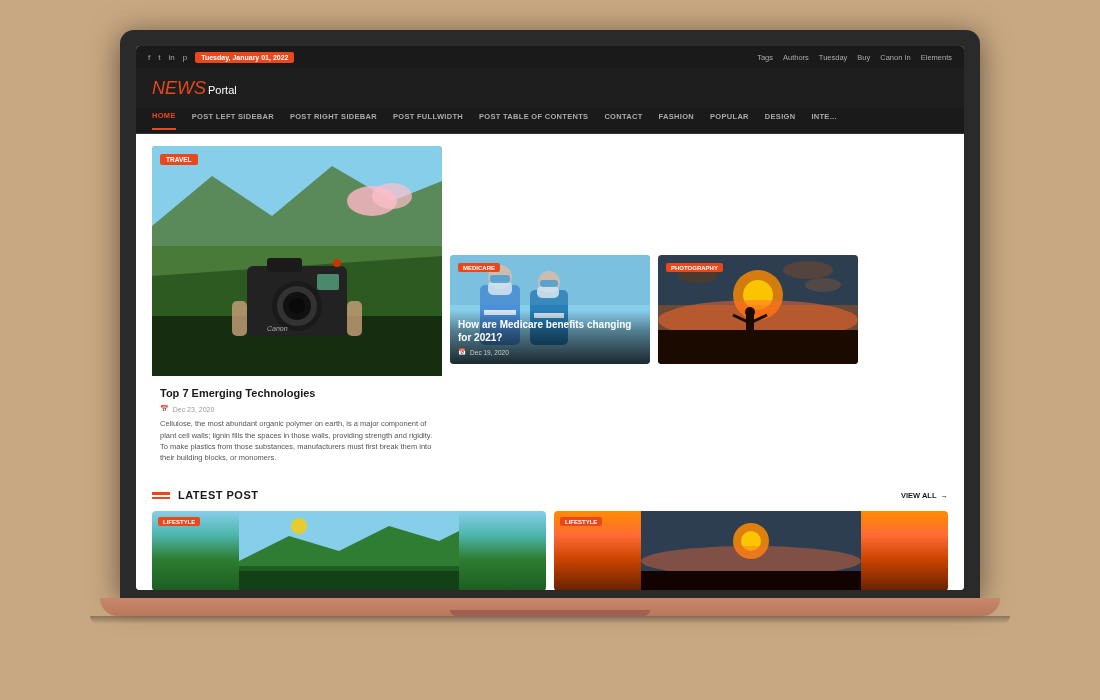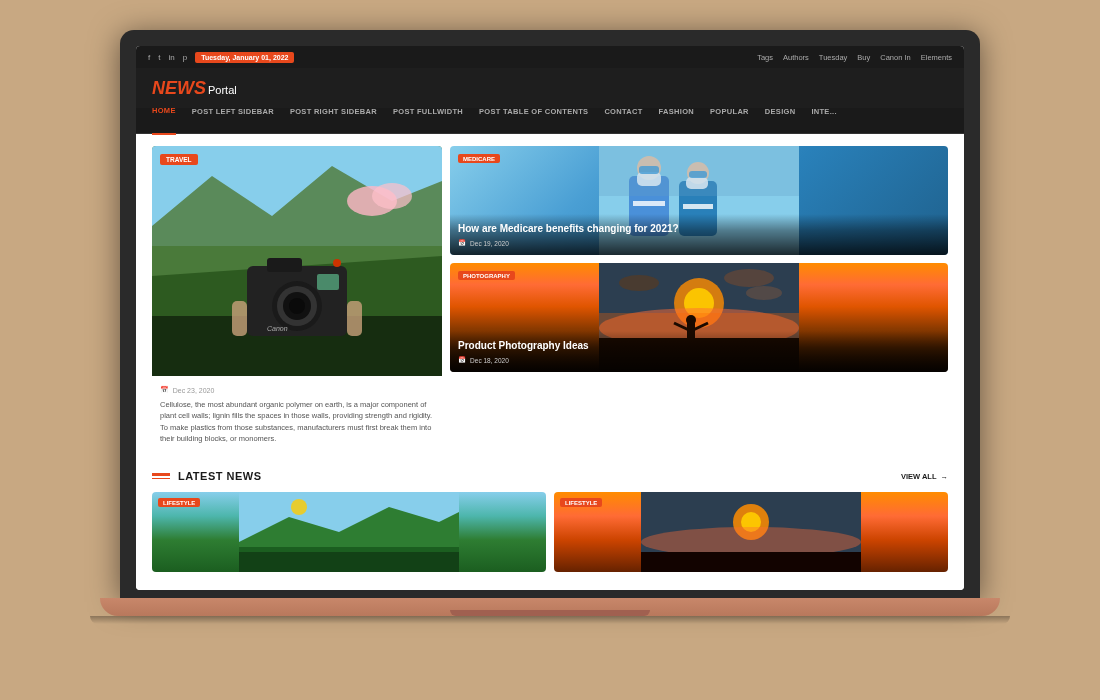--- a/index.html
+++ b/index.html
@@ -119,21 +119,21 @@
       padding: 0 16px;
     }
     .logo {
       display: flex;
       align-items: baseline;
       gap: 2px;
     }
     .logo-news {
       color: #e8481c;
       font-size: 18px;
-      font-weight: 700;
+      font-weight: 400;
       font-style: italic;
     }
     .logo-portal {
       color: #fff;
       font-size: 11px;
       font-weight: 400;
     }
     .header-right {
       display: flex;
       align-items: center;
@@ -178,21 +178,21 @@
       gap: 16px;
       border-bottom: 1px solid #333;
     }
     .nav-item {
       color: #aaa;
       font-size: 7.5px;
       font-weight: 600;
       cursor: pointer;
       text-transform: uppercase;
       letter-spacing: 0.3px;
-      padding-bottom: 18px;
+      padding-bottom: 8px;
     }
     .nav-item.active {
       color: #e8481c;
       border-bottom: 2px solid #e8481c;
     }
 
     
     .main {
       background: #fff;
       padding: 12px 16px;
@@ -265,22 +265,23 @@
     .article-excerpt {
       font-size: 7.5px;
       color: #555;
       line-height: 1.5;
     }
 
     
     .articles-right {
       flex: 1;
       display: flex;
-      flex-direction: column;
+      flex-direction: row;
       gap: 8px;
+      align-items: center;
     }
     .article-small {
       display: flex;
       border-radius: 4px;
       overflow: hidden;
       position: relative;
       height: 109px;
     }
     .article-small-img {
       width: 100%;
@@ -500,20 +501,21 @@
 
                     <rect x="80" y="155" width="15" height="35" rx="5" fill="#c8a07a" opacity="0.8"></rect>
                     <rect x="195" y="155" width="15" height="35" rx="5" fill="#c8a07a" opacity="0.8"></rect>
 
                     <text x="115" y="185" font-size="7" fill="#aaa" font-style="italic">Canon</text>
                   </svg>
                   <span class="article-tag">Travel</span>
                 </div>
               </div>
               <div class="article-main-content">
+                <div class="article-title">Top 7 Emerging Technologies</div>
                 <div class="article-meta">
                   <span>📅</span>
                   <span>Dec 23, 2020</span>
                 </div>
                 <div class="article-excerpt">Cellulose, the most abundant organic polymer on earth, is a major component of plant cell walls; lignin fills the spaces in those walls, providing strength and rigidity. To make plastics from those substances, manufacturers must first break them into their building blocks, or monomers.</div>
               </div>
             </div>
 
             <div class="articles-right">
 
@@ -569,40 +571,33 @@
 
                     <line x1="92" y1="68" x2="75" y2="60" stroke="#1a0a00" stroke-width="3"></line>
                     <line x1="92" y1="68" x2="109" y2="60" stroke="#1a0a00" stroke-width="3"></line>
 
                     <ellipse cx="40" cy="20" rx="20" ry="8" fill="#5d3a1a" opacity="0.6"></ellipse>
                     <ellipse cx="150" cy="15" rx="25" ry="9" fill="#7d4a2a" opacity="0.5"></ellipse>
                     <ellipse cx="165" cy="30" rx="18" ry="7" fill="#8d5a3a" opacity="0.4"></ellipse>
                   </svg>
                 </div>
                 <span class="article-small-tag">Photography</span>
-                <div class="article-small-content">
-                  <div class="article-small-title">Product Photography Ideas</div>
-                  <div class="article-small-meta">
-                    <span>📅</span>
-                    <span>Dec 18, 2020</span>
-                  </div>
-                </div>
               </div>
 
             </div>
           </div>
 
           <div class="latest-news">
             <div class="latest-news-header">
               <div class="latest-news-title-group">
                 <div class="latest-news-lines">
                   <div class="line-thick"></div>
                   <div class="line-thin"></div>
                 </div>
-                <span class="latest-news-label">LATEST NEWS</span>
+                <span class="latest-news-label">LATEST POST</span>
               </div>
               <div class="view-all-btn">
                 <span>VIEW ALL</span>
                 <span>→</span>
               </div>
             </div>
 
             <div class="news-cards">
               <div class="news-card">
                 <div class="news-card-img landscape" style="position:relative;width:100%;height:100%;">

